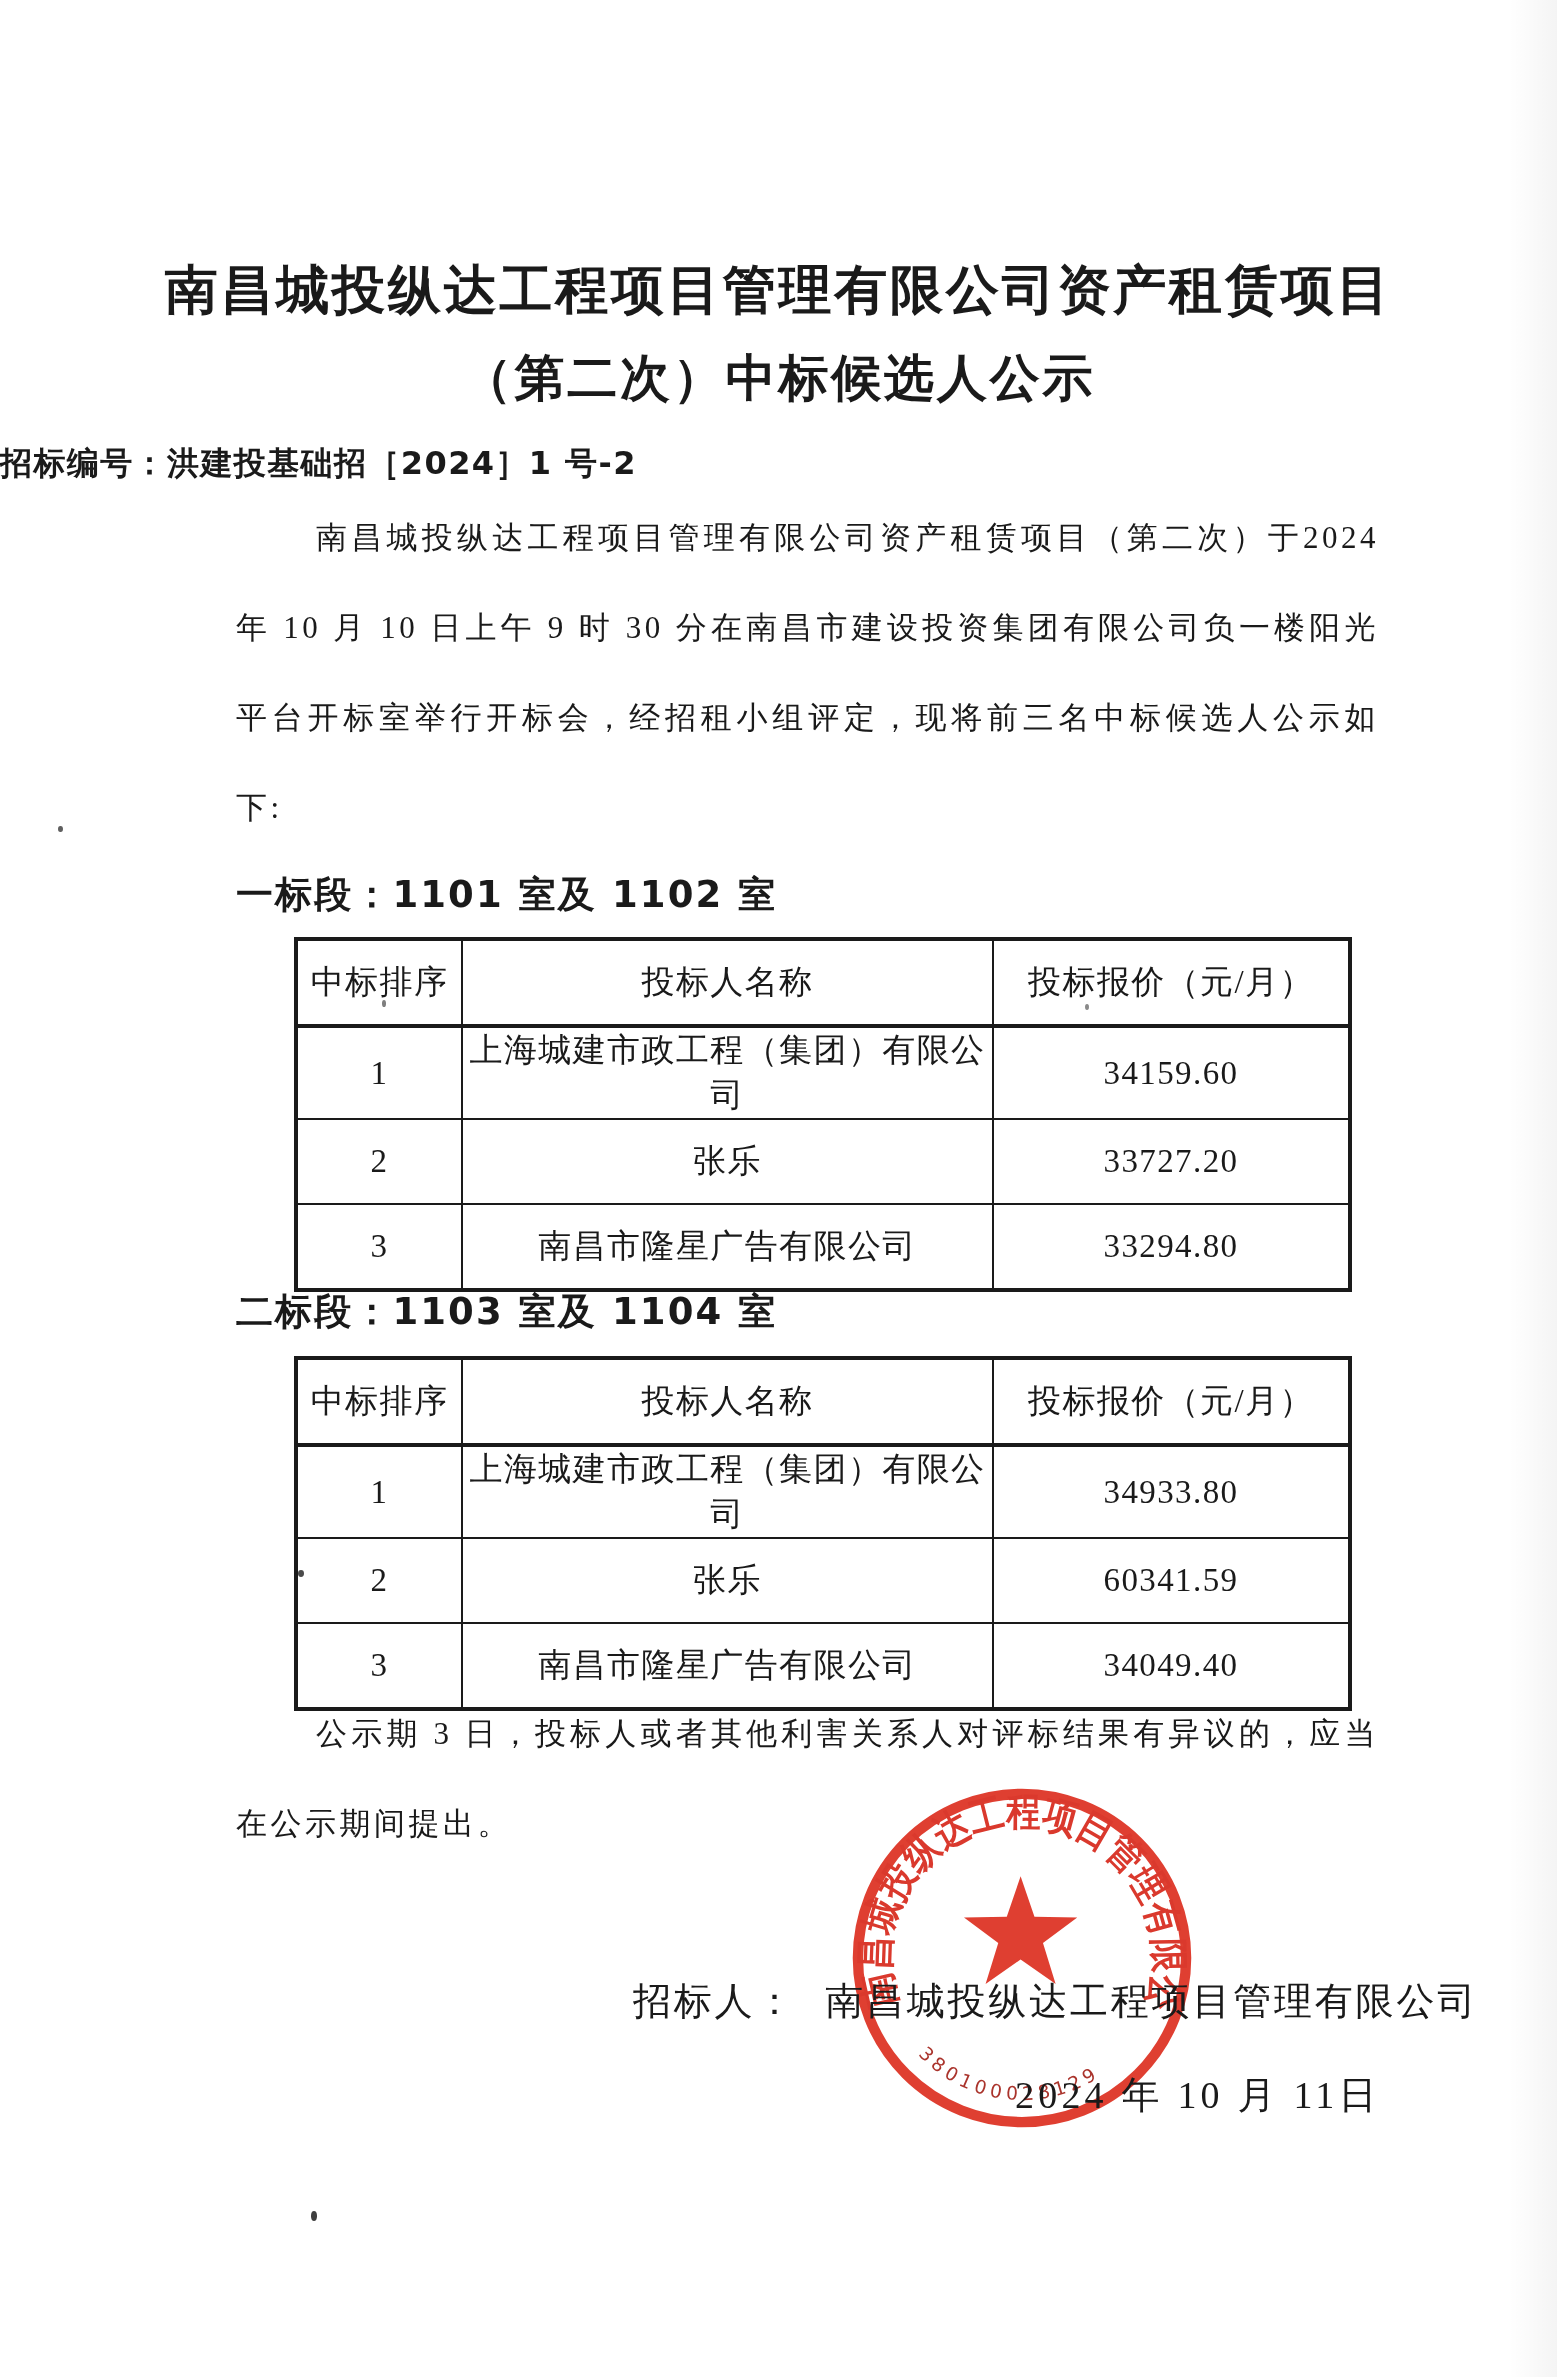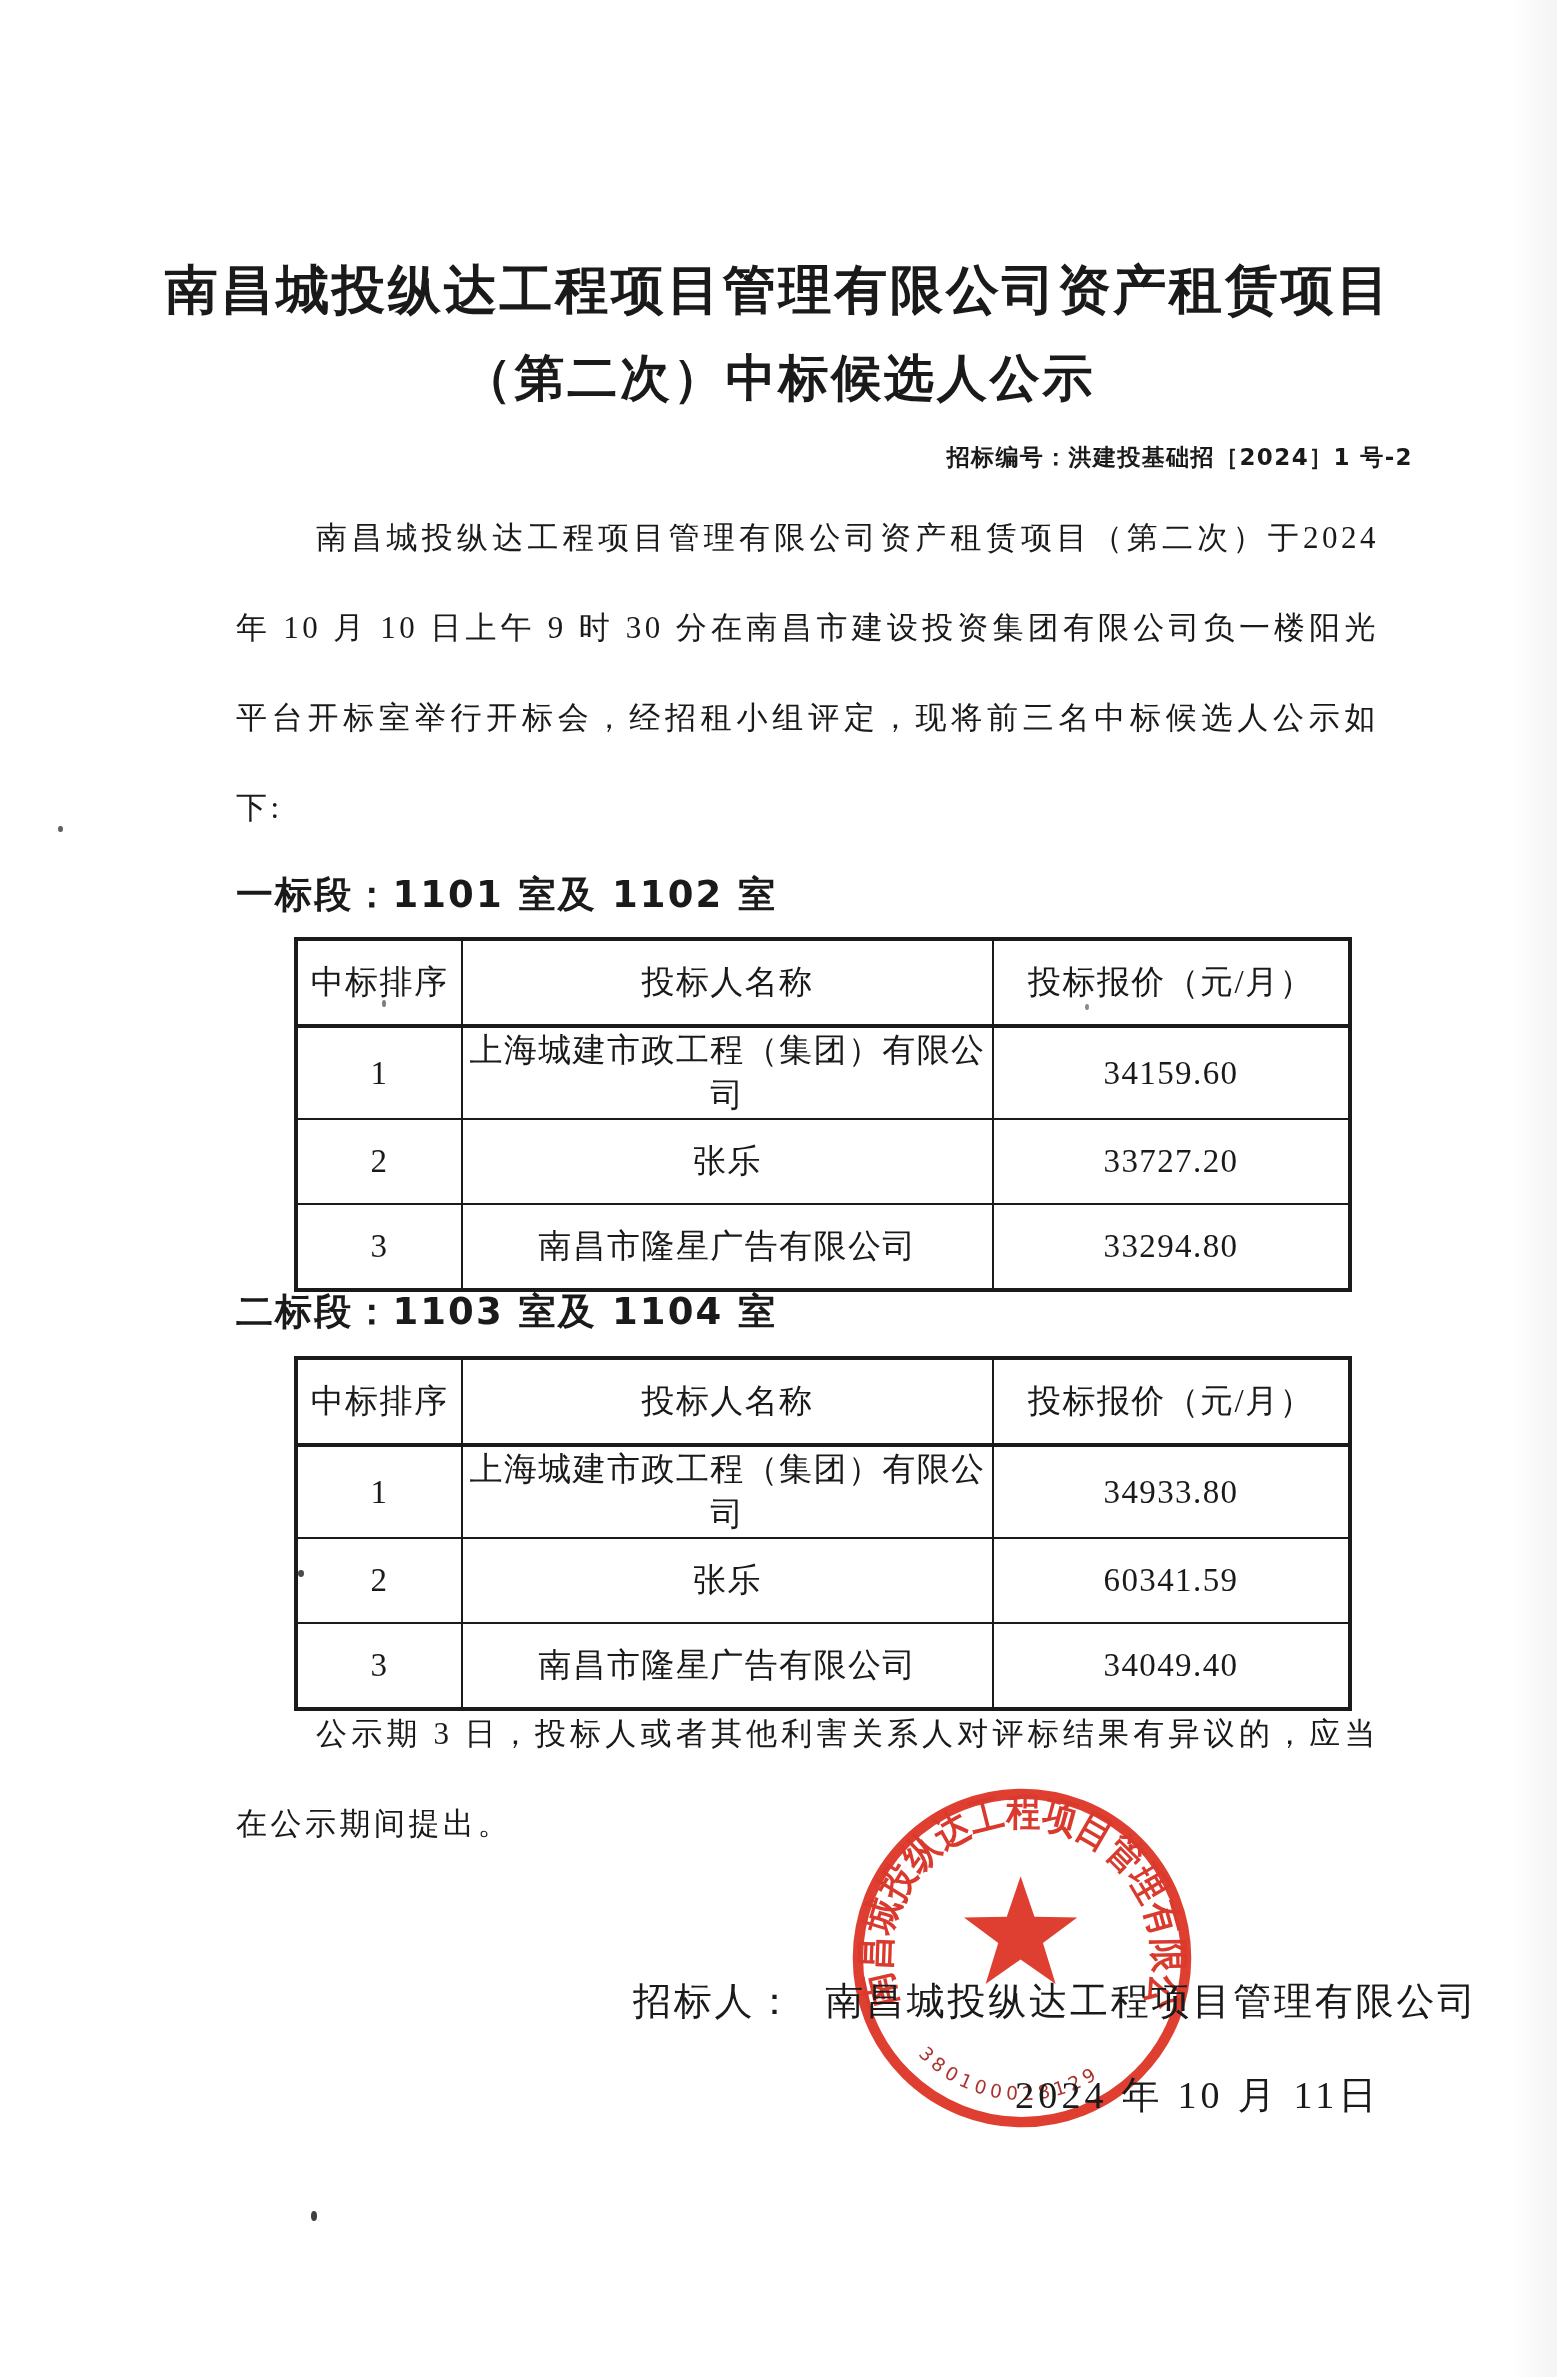--- a/index.html
+++ b/index.html
@@ -15,23 +15,23 @@
     pointer-events:none;
   }
   .title{
     position:absolute;left:0;width:1557px;text-align:center;
     font-family:"DejaVu Sans","Liberation Sans",sans-serif;font-weight:700;
     letter-spacing:2.8px;line-height:1.05;
   }
   .title1{top:262px;font-size:53px;}
   .title2{top:352px;font-size:50px;}
   .bid-number{
-    position:absolute;left:0;top:442px;width:1413px;text-align:right;
+    position:absolute;left:0;top:442px;width:1413px;text-align:left;
     font-family:"DejaVu Sans","Liberation Sans",sans-serif;font-weight:700;
-    font-size:23px;letter-spacing:1.4px;
+    font-size:32px;letter-spacing:1.4px;
   }
   .body-par{
     position:absolute;left:236px;width:1143px;
     font-size:31px;line-height:90px;letter-spacing:3.5px;
     text-align:justify;text-justify:inter-ideograph;
   }
   .intro{top:493px;text-indent:80px;}
   .closing{top:1689px;text-indent:80px;}
   .section-heading{
     position:absolute;left:236px;width:1143px;

